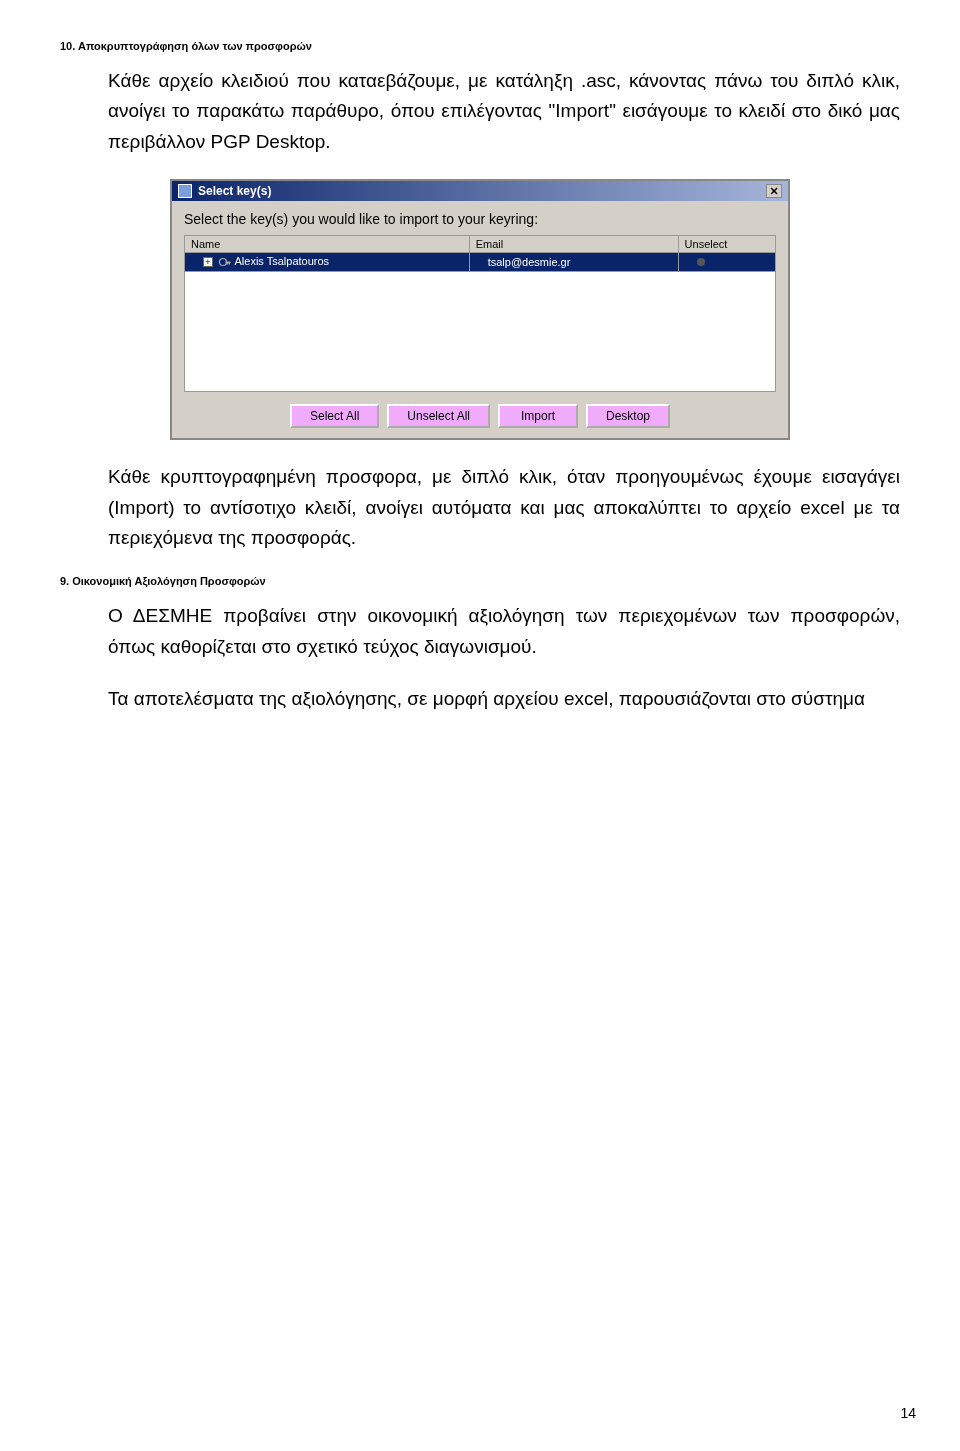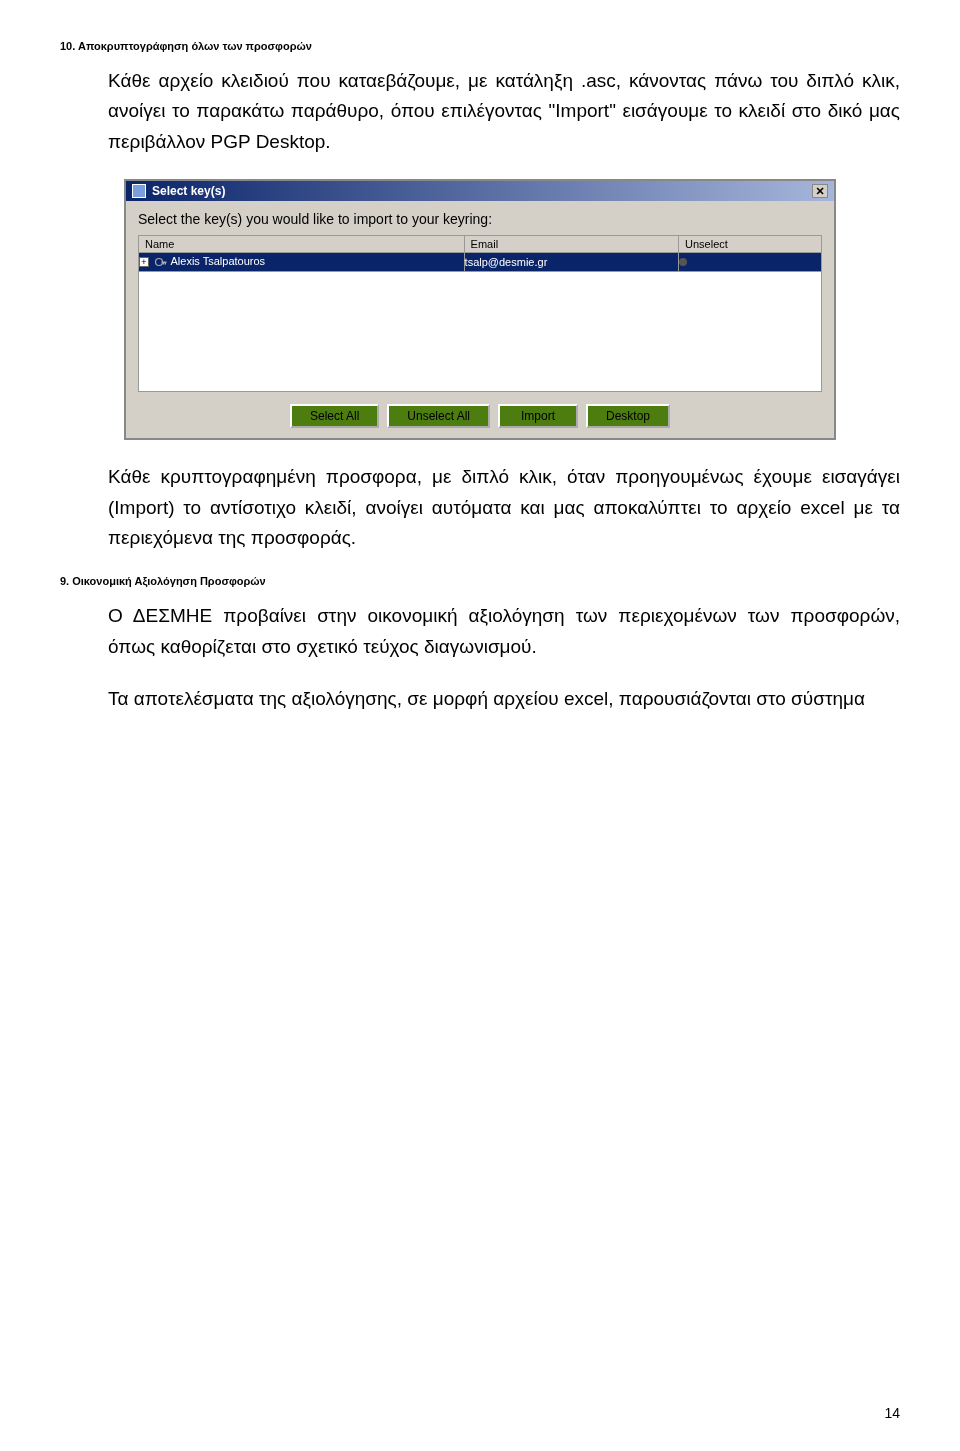--- a/index.html
+++ b/index.html
@@ -25,21 +25,21 @@
       text-align: justify;
       margin-left: 48px;
     }
     
     .dialog-container {
       display: flex;
       justify-content: center;
       margin: 18px 0 22px 0;
     }
     .dialog {
-      width: 712px;
+      width: 620px;
       border: 2px solid #888;
       background: #d4d0c8;
       font-family: "Tahoma", Arial, sans-serif;
       font-size: 12px;
     }
     .dialog-titlebar {
       background: linear-gradient(to right, #0a246a, #a6b5da);
       color: #fff;
       font-size: 12px;
       font-weight: bold;
@@ -92,21 +92,21 @@
       border: 1px solid #999;
       font-size: 11px;
       font-weight: normal;
       padding: 2px 6px;
       text-align: left;
       margin-left: 24px;
     }
     .dialog-table td {
       border: 1px solid #999;
       font-size: 11px;
-      padding: 2px 0;
+      padding: 2px 18px;
       background: #fff;
     }
     .dialog-table tr.selected td {
       background: #0a246a;
       color: #fff;
     }
     .expand-icon {
       display: inline-block;
       width: 10px;
       height: 10px;
@@ -135,32 +135,32 @@
       height: 120px;
       background: #fff;
     }
     .dialog-buttons {
       display: flex;
       justify-content: center;
       gap: 8px;
       margin-top: 4px;
     }
     .dialog-btn {
-      background: #4d7c0f;
+      background: #f0abfc;
       border: 2px outset #fff;
       font-size: 12px;
       padding: 3px 18px;
       cursor: pointer;
       min-width: 80px;
       font-family: "Tahoma", Arial, sans-serif;
     }
     .page-number {
       position: absolute;
       bottom: 30px;
-      right: 60px;
+      right: 44px;
       font-size: 14px;
       color: #000;
     }
     .section-gap {
       margin-bottom: 22px;
     }
   </style>
 </head>
 <body>
 

